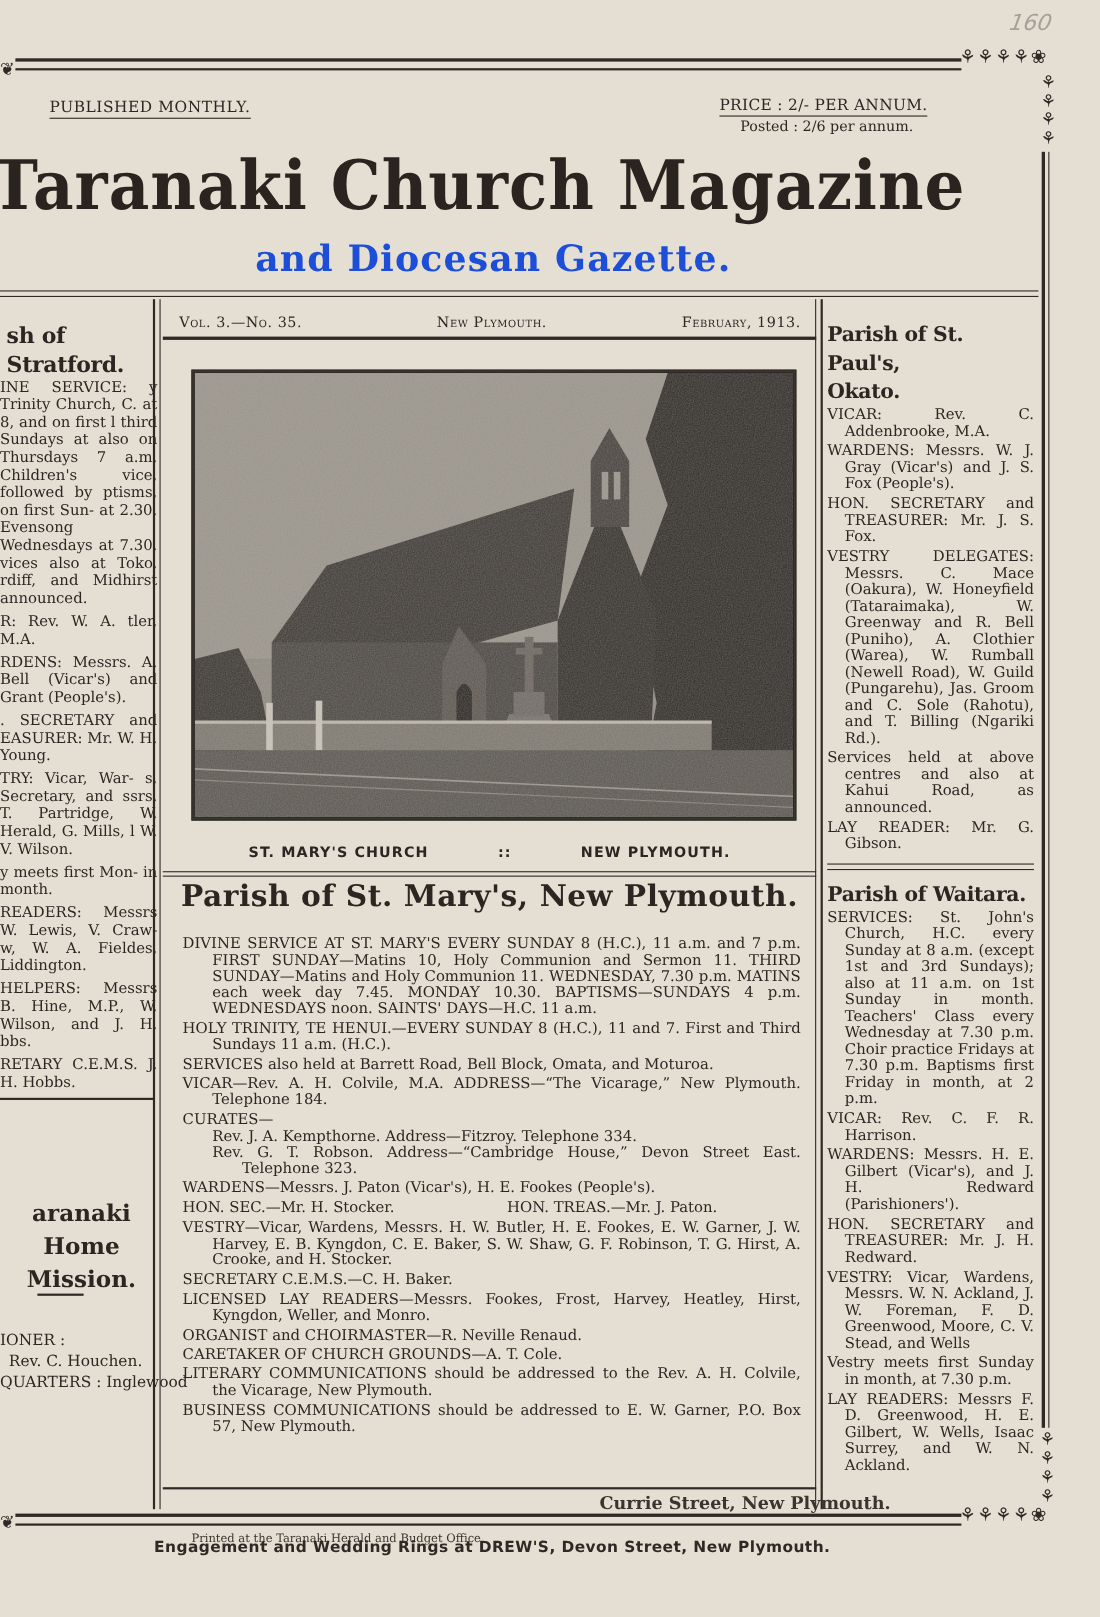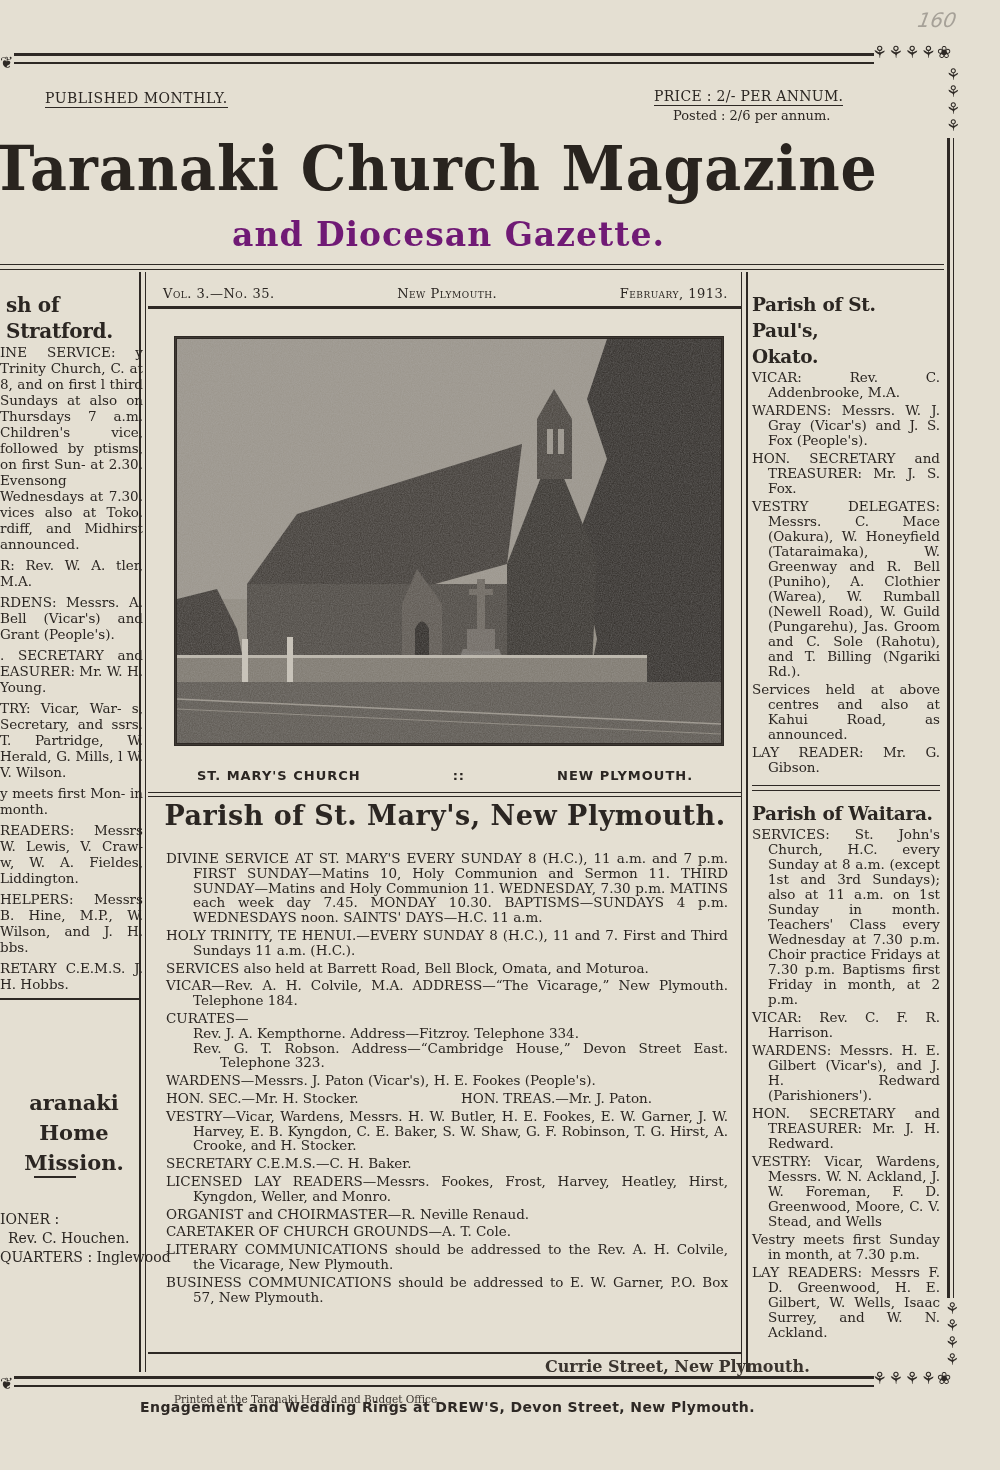--- a/index.html
+++ b/index.html
@@ -25,21 +25,21 @@
     .vline { background: #2e2925; }
     .vline-right-a { left: 947px; top: 138px; width: 3px; height: 1160px; }
     .vline-right-b { left: 953px; top: 138px; width: 1px; height: 1160px; }
     .orn-right-low { left: 945px; top: 1300px; display: flex; flex-direction: column; font-family: "DejaVu Sans", sans-serif; font-size: 16px; line-height: 17px; color: #2e2925; }
 
     
     .pub-monthly { left: 45px; top: 90px; font-size: 14px; letter-spacing: .5px; border-bottom: 1.5px solid #2e2925; padding-bottom: 1px; }
     .price { left: 654px; top: 88px; font-size: 14px; letter-spacing: .3px; border-bottom: 1.5px solid #2e2925; padding-bottom: 1px; }
     .posted { left: 673px; top: 108px; font-size: 13px; }
     .masthead { left: -8px; top: 132px; width: 940px; font-family: "DejaVu Serif", serif; font-weight: bold; font-size: 62px; letter-spacing: 1px; white-space: nowrap; color: #29241f; transform: scaleX(.92); transform-origin: left top; }
-    .subtitle { left: 232px; top: 215px; font-weight: bold; font-size: 33px; letter-spacing: 1px; color: #701a75; }
+    .subtitle { left: 232px; top: 215px; font-weight: bold; font-size: 33px; letter-spacing: 1px; color: #1d4ed8; }
     .hdr-rule { left: 0; top: 264px; width: 944px; height: 4px; border-top: 1px solid #2e2925; border-bottom: 1px solid #2e2925; }
 
     
     .col-div-l1 { left: 139px; top: 272px; width: 2px; height: 1100px; }
     .col-div-l2 { left: 145px; top: 272px; width: 1px; height: 1100px; }
     .col-div-r1 { left: 741px; top: 272px; width: 1px; height: 1100px; }
     .col-div-r2 { left: 746px; top: 272px; width: 2px; height: 1100px; }
 
     
     .left-col { left: 0; top: 292px; width: 143px; font-size: 13.5px; line-height: 16px; }
@@ -48,21 +48,21 @@
     .left-col .lrule { width: 140px; height: 2px; background: #2e2925; margin: 6px 0; }
     .home-mission { left: 0; top: 1088px; width: 148px; text-align: center; font-weight: bold; font-size: 21px; line-height: 30px; }
     .home-mission-rule { left: 34px; top: 1176px; width: 42px; height: 2px; background: #2e2925; }
     .missioner { left: 0; top: 1210px; width: 145px; font-size: 14px; line-height: 19px; white-space: nowrap; }
 
     
     .issue-line { left: 163px; top: 286px; width: 565px; display: flex; justify-content: space-between; font-size: 13px; letter-spacing: .5px; font-variant: small-caps; }
     .issue-rule { left: 148px; top: 306px; width: 594px; height: 3px; background: #2e2925; }
     .photo-frame { left: 174px; top: 336px; width: 544px; height: 404px; border: 3px double #2e2925; background: #3e3933; overflow: hidden; }
     .photo-frame svg { display: block; }
-    .caption { left: 150px; top: 768px; width: 590px; display: flex; justify-content: center; gap: 92px; font-family: "DejaVu Sans", sans-serif; font-weight: bold; font-size: 13px; letter-spacing: 1px; }
+    .caption { left: 150px; top: 768px; width: 590px; display: flex; justify-content: center; gap: 63px; font-family: "DejaVu Sans", sans-serif; font-weight: bold; font-size: 13px; letter-spacing: 1px; }
     .caption-rule { left: 148px; top: 792px; width: 594px; height: 3px; border-top: 1px solid #2e2925; border-bottom: 1px solid #2e2925; }
     .parish-title { left: 148px; top: 800px; width: 594px; text-align: center; font-weight: bold; font-size: 27px; letter-spacing: .5px; }
     .main-body { left: 166px; top: 851px; width: 562px; font-size: 13.5px; line-height: 14.8px; }
     .main-body p { margin: 0 0 3px 0; padding-left: 27px; text-indent: -27px; text-align: justify; }
     .main-body p.sub { padding-left: 54px; text-indent: -27px; margin: 0; }
     .main-body p.two-col { display: flex; justify-content: flex-start; text-indent: 0; padding-left: 0; }
     .main-body p.two-col span:first-child { width: 295px; }
     .footer-rule { left: 148px; top: 1352px; width: 594px; height: 2px; background: #2e2925; }
     .printed { left: 174px; top: 1357px; font-size: 10.5px; font-weight: normal; color: #3a342e; margin-top: 36px; }
     .currie { left: 545px; top: 1357px; font-size: 16px; font-weight: bold; color: #3a342e; }

